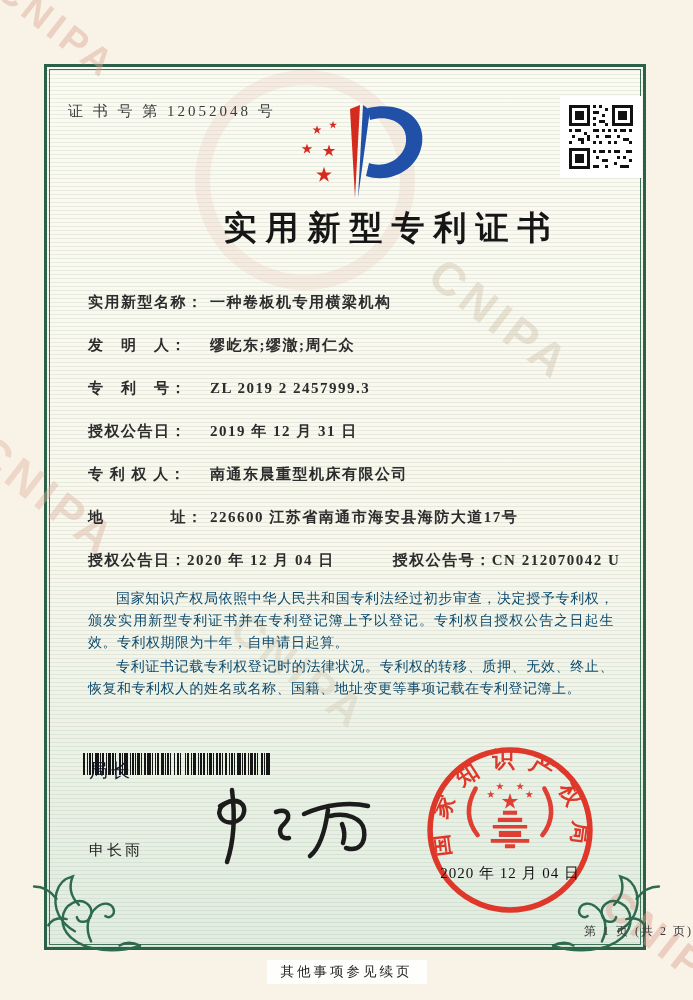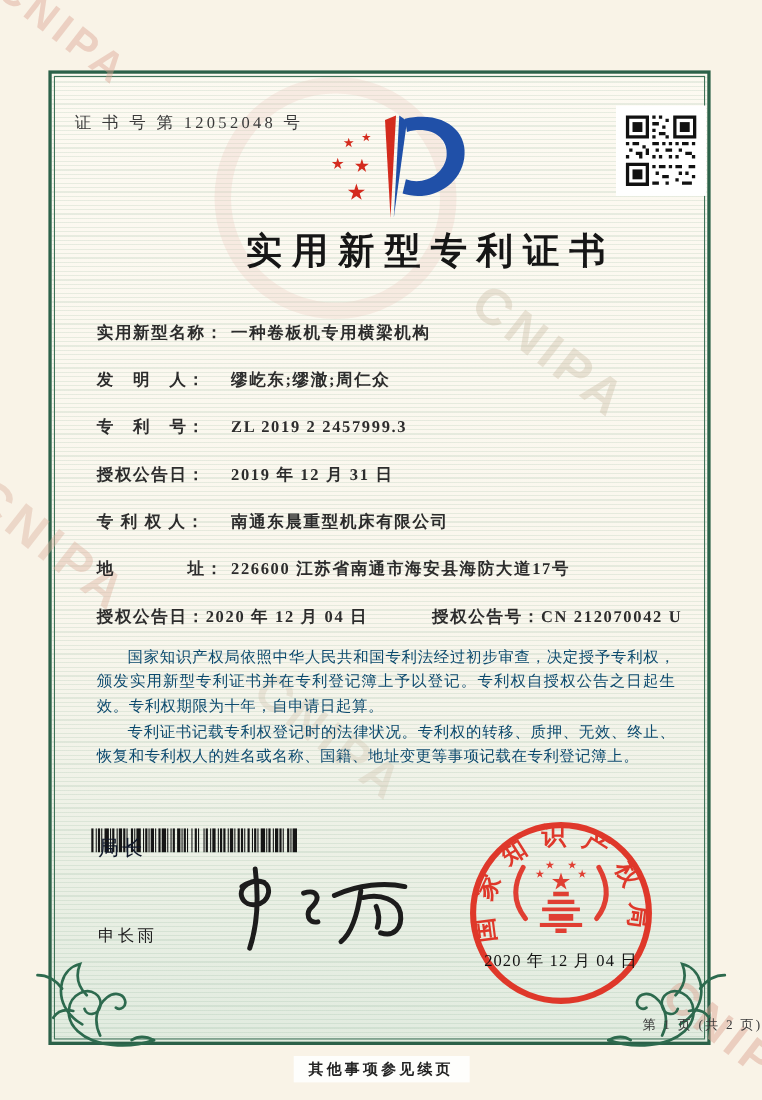--- a/index.html
+++ b/index.html
@@ -42,21 +42,21 @@
   .barcode{position:absolute;left:82px;top:753px;width:188px;height:22px;}
   .signer-title{position:absolute;left:89px;top:758px;font-size:19px;letter-spacing:3px;color:#0f172a;}
   .signer-name{position:absolute;left:89px;top:841px;font-size:15px;letter-spacing:3px;color:#222;}
   .signature{position:absolute;left:192px;top:784px;width:195px;height:92px;}
   .seal{position:absolute;left:424px;top:744px;width:172px;height:172px;opacity:0.93;}
   .seal-date{position:absolute;left:420px;top:864px;width:180px;text-align:center;font-size:15px;
              color:#121212;letter-spacing:1px;z-index:6;}
   .page-num{position:absolute;left:0;top:923px;width:100%;text-align:right;font-size:12px;
             letter-spacing:2px;color:#3a3a3a;}
   .footer-note{position:absolute;left:50%;top:960px;transform:translateX(-50%);font-size:13.5px;
-               letter-spacing:3px;color:#242424;background:rgba(255,255,255,0.85);padding:3px 14px;font-weight:bold;}
+               letter-spacing:3px;color:#242424;background:rgba(255,255,255,0.85);padding:3px 14px;}
 </style>
 </head>
 <body>
 
 <div class="page">
 
   <div class="frame"></div>
 
   <div class="wm wm1">CNIPA</div>
   <div class="wm wm2">CNIPA</div>

